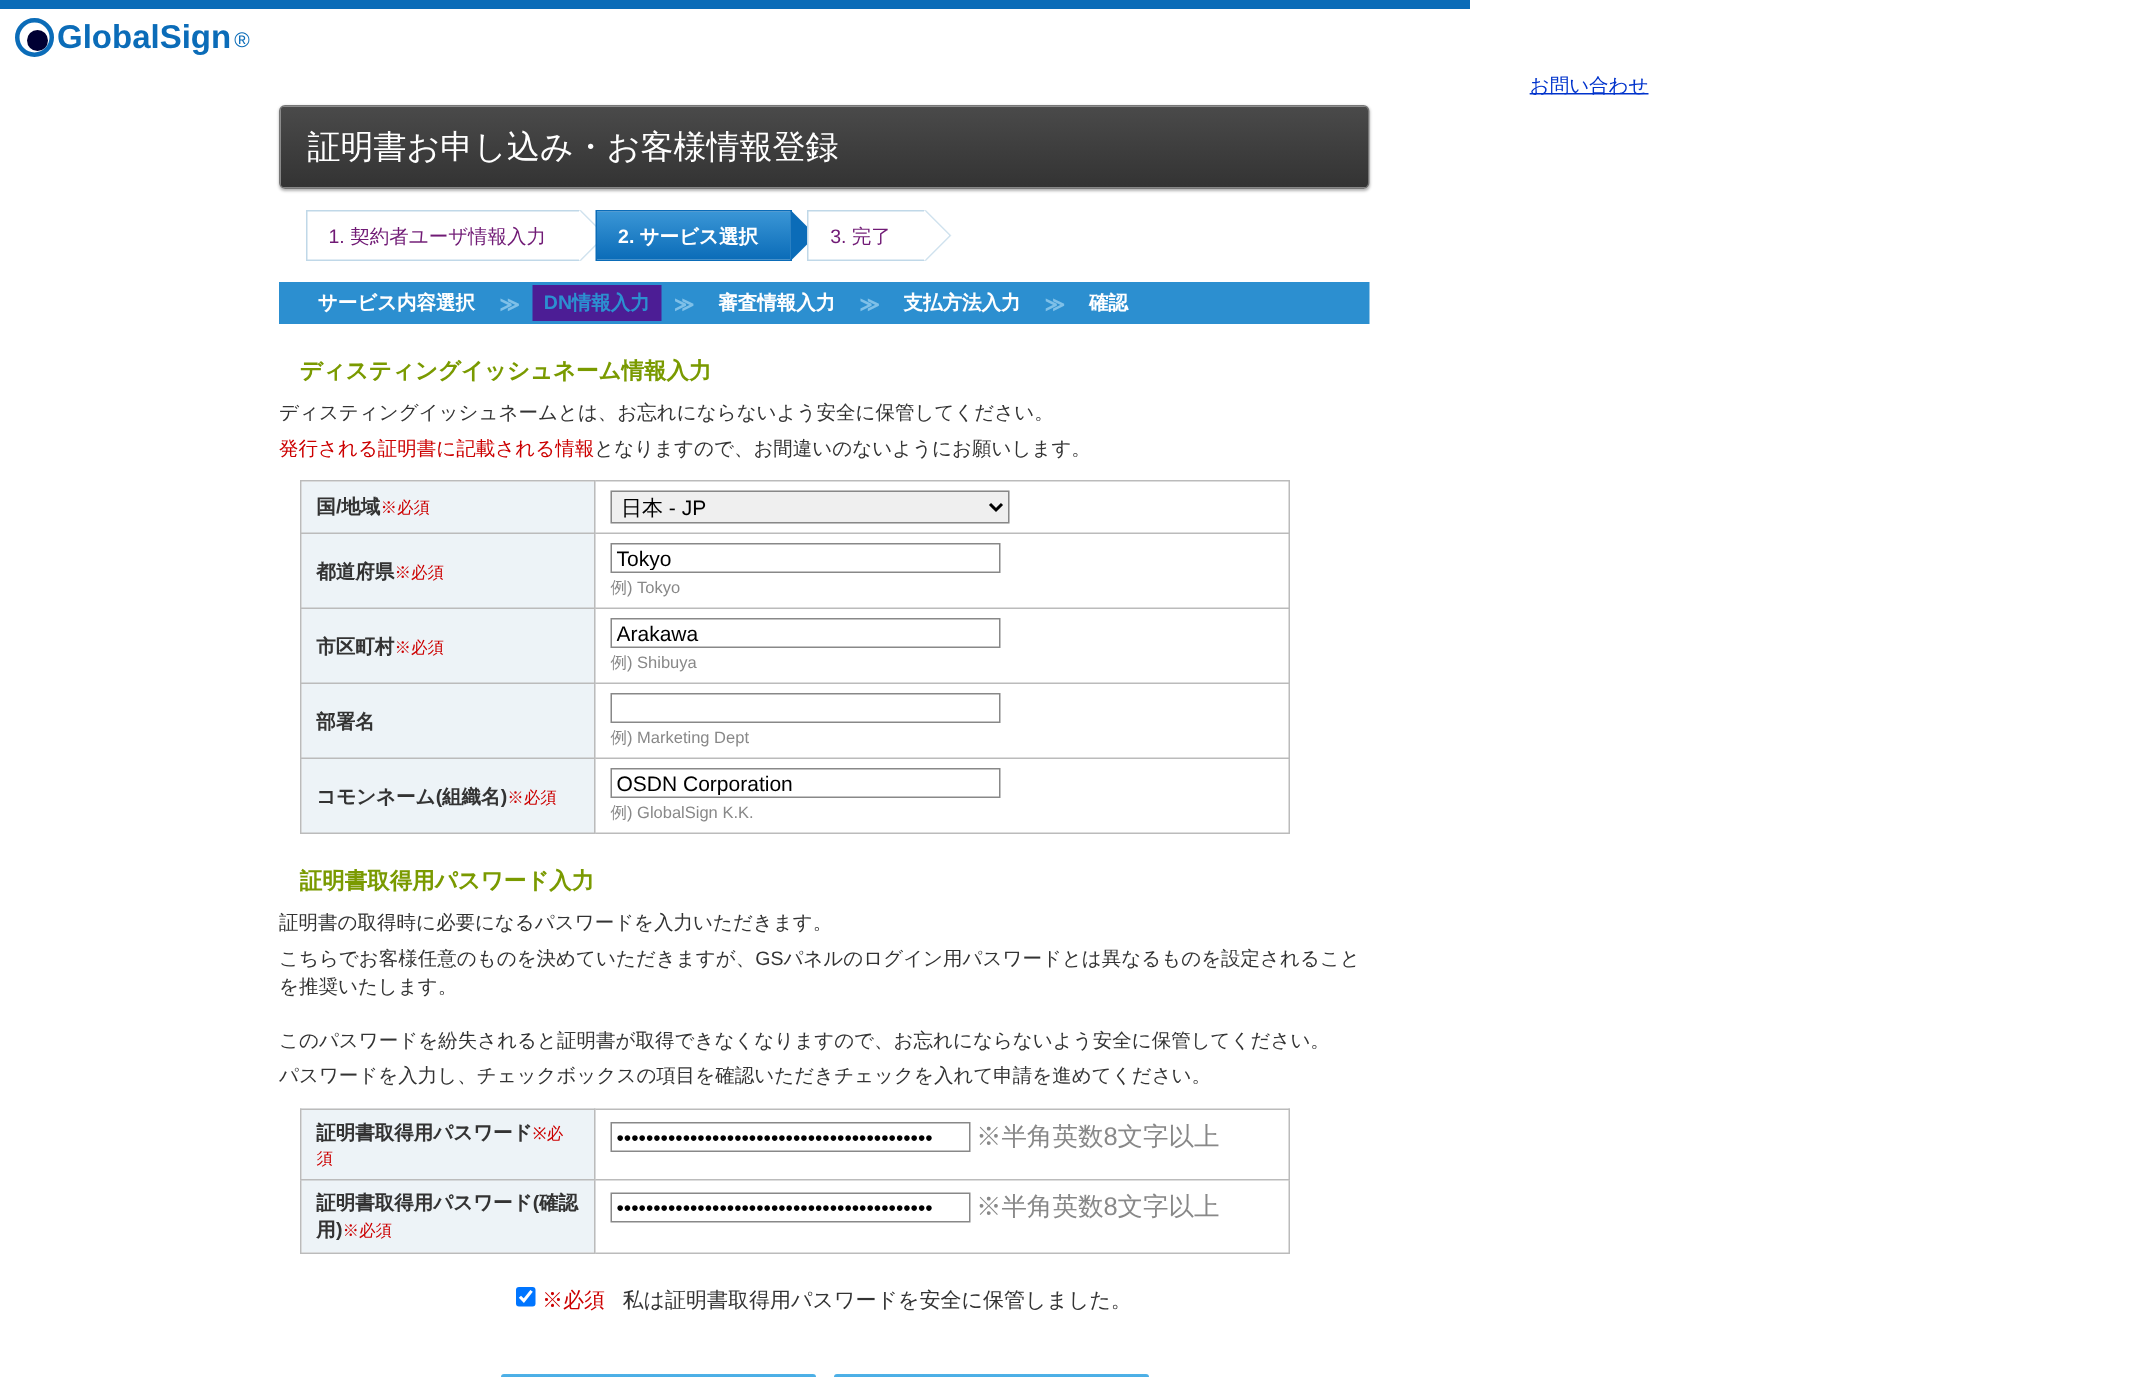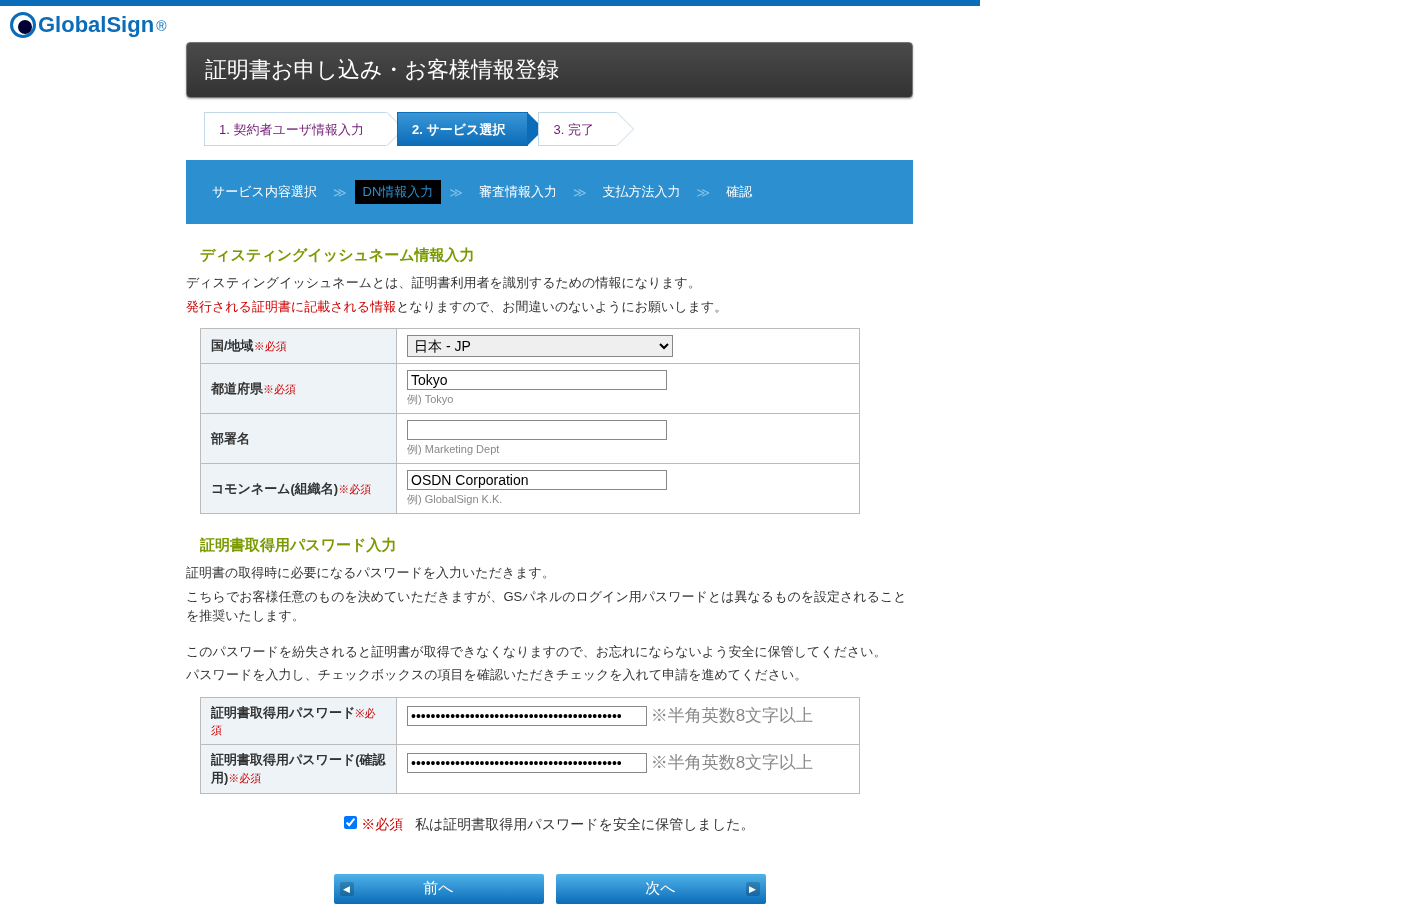--- a/index.html
+++ b/index.html
@@ -17,23 +17,23 @@
 .actual-content { width: 727px; }
 
 .page-title-bar { background: linear-gradient(#4a4a4a,#333); border: 1px solid #777; border-radius: 4px; color: #fff; padding: 12px 18px; font-size: 22px; box-shadow: 0 1px 2px rgba(0,0,0,.3); margin-bottom: 14px; }
 
 .steps { display: flex; gap: 10px; margin: 4px 0 14px 18px; }
 .step { position: relative; height: 34px; line-height: 34px; padding: 0 22px 0 14px; font-size: 13px; border: 1px solid #c0d8e8; background: #fff; color: #701a75; }
 .step::after { content:''; position:absolute; right:-17px; top:-1px; width:0; height:0; border-top:17px solid transparent; border-bottom:17px solid transparent; border-left:17px solid #fff; filter: drop-shadow(1px 0 0 #c0d8e8); }
 .step.active { background: linear-gradient(#3a96d6,#0b6cb8); color:#fff; border-color:#0b6cb8; font-weight:bold; }
 .step.active::after { border-left-color:#0b6cb8; filter:none; }
 
-.substeps { background: #2c8fd0; padding: 20px 18px; color:#fff; display:flex; align-items:center; gap:8px; font-size:13px; font-weight:normal; margin-bottom:22px; }
+.substeps { background: #2c8fd0; padding: 2px 18px; color:#fff; display:flex; align-items:center; gap:8px; font-size:13px; font-weight:bold; margin-bottom:22px; }
 .substep { padding: 3px 8px; }
-.substep.active { background:#000000; color:#2c8fd0; }
+.substep.active { background:#4c1d95; color:#2c8fd0; }
 .chev { color:#7fc0e8; }
 
 .section-title { color:#7a9a00; font-size:15px; font-weight:bold; margin:0 0 8px 14px; }
 .section-text { font-size:13px; margin:0 0 4px 0; line-height:1.5; }
 .red { color:#cc0000; }
 
 .form-table { width: 660px; border-collapse: collapse; margin: 12px 0 22px 14px; }
 .form-table td { border:1px solid #bbb; padding: 6px 10px; vertical-align: top; }
 .form-table td.label { background:#edf3f7; width: 196px; font-weight:bold; font-size:13px; vertical-align: middle; }
 .req { color:#cc0000; font-size:11px; font-weight:normal; }
@@ -59,20 +59,23 @@
   <div class="logo-row">
     <div class="logo">
       <span class="logo-eye"></span>
       <span class="logo-text">GlobalSign</span>
       <span class="logo-dot">®</span>
     </div>
   </div>
 
   <div class="content-wrap">
     <div class="actual-content">
+      <div class="contact-row">
+        <a href="#" class="contact-link">お問い合わせ</a>
+      </div>
 
       <div class="page-title-bar">証明書お申し込み・お客様情報登録</div>
 
       <div class="steps">
         <div class="step">1. 契約者ユーザ情報入力</div>
         <div class="step active">2. サービス選択</div>
         <div class="step">3. 完了</div>
       </div>
 
       <div class="substeps">
@@ -81,40 +84,47 @@
         <span class="substep active">DN情報入力</span>
         <span class="chev">≫</span>
         <span class="substep">審査情報入力</span>
         <span class="chev">≫</span>
         <span class="substep">支払方法入力</span>
         <span class="chev">≫</span>
         <span class="substep">確認</span>
       </div>
 
       <div class="section-title">ディスティングイッシュネーム情報入力</div>
-      <p class="section-text">ディスティングイッシュネームとは、証明書利用者を識別するための情報になります。</p>
+      <p class="section-text">ディスティングイッシュネームとは、お忘れにならないよう安全に保管してください。</p>
       <p class="section-text">
         <span class="red">発行される証明書に記載される情報</span><span>となりますので、お間違いのないようにお願いします。</span>
       </p>
 
       <table class="form-table">
         <tbody>
             <tr>
           <td class="label"><span>国/地域</span><span class="req">※必須</span></td>
           <td>
             <select class="select">
               <option>日本 - JP</option>
             </select>
           </td>
         </tr>
         <tr>
           <td class="label"><span>都道府県</span><span class="req">※必須</span></td>
           <td>
             <input type="text" class="input-text" value="Tokyo" style="">
             <div class="hint">例) Tokyo</div>
+          </td>
+        </tr>
+        <tr>
+          <td class="label"><span>市区町村</span><span class="req">※必須</span></td>
+          <td>
+            <input type="text" class="input-text" value="Arakawa" style="">
+            <div class="hint">例) Shibuya</div>
           </td>
         </tr>
         <tr>
           <td class="label"><span>部署名</span></td>
           <td>
             <input type="text" class="input-text" value="" style="">
             <div class="hint">例) Marketing Dept</div>
           </td>
         </tr>
         <tr>

